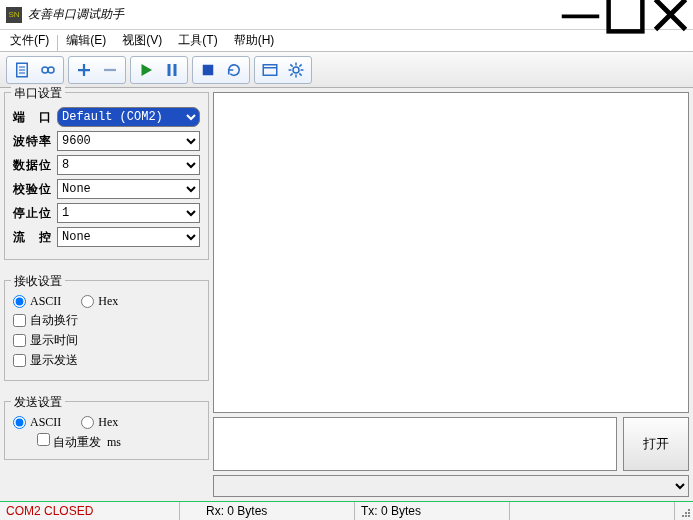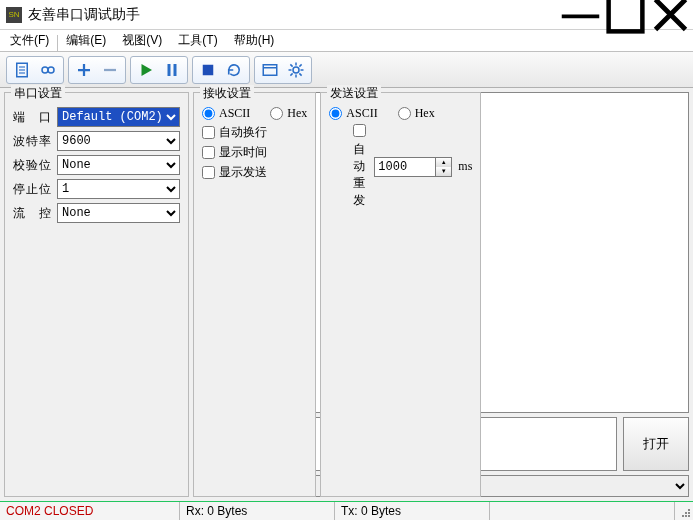--- a/index.html
+++ b/index.html
@@ -19,21 +19,21 @@
     align-items: center;
     padding-left: 6px;
     border-bottom: 1px solid #d0d0d0;
   }
   .titlebar .appicon {
     width: 16px; height: 16px;
     background: #404040; margin-right: 6px;
     display:flex; align-items:center; justify-content:center;
     color:#bfbf00; font-size:8px;
   }
-  .titlebar .title { flex: 1; font-size: 14px; }
+  .titlebar .title { flex: 1; font-size: 12px; font-style: italic; }
   .titlebar .winbtns { display:flex; height:100%; }
   .titlebar .winbtn {
     width: 45px; height: 100%;
     display:flex; align-items:center; justify-content:center;
     font-family: "Segoe UI Symbol", sans-serif;
     font-size: 12px;
   }
   
   .menubar {
     height: 22px;
@@ -75,21 +75,21 @@
   .tb-btn.play svg { fill:#1a8f2a; }
   .tb-btn.stop svg { fill:#1e4eb8; }
   .tb-btn.gear svg { stroke:#2a6ec8; fill:none; }
   
   .mainarea {
     display:flex;
     height: calc(520px - 30px - 22px - 36px - 19px);
     padding: 4px;
     gap: 4px;
   }
-  .leftcol { width: 205px; display:flex; flex-direction:row; gap:4px; }
+  .leftcol { width: 205px; display:flex; flex-direction:column; gap:20px; }
   .rightcol { flex:1; display:flex; flex-direction:column; gap:4px; }
   
   .groupbox {
     border: 1px solid #b9b9b9;
     background: #f0f0f0;
     position: relative;
     padding: 10px 8px 8px 8px;
   }
   .groupbox > .legend {
     position:absolute;
@@ -97,30 +97,30 @@
     background:#f0f0f0;
     padding:0 3px;
     font-size:12px;
     color:#000;
   }
   .row {
     display:flex; align-items:center;
     margin: 4px 0;
     gap:6px;
   }
-  .row label.lbl { width:38px; text-align:justify; text-align-last:justify; font-family:SimSun,serif; }
+  .row label.lbl { width:38px; text-align:justify; text-align-last:justify; font-family:SimSun,serif;font-weight:bold; }
   select.combo {
     flex:1;
     height:20px;
     font-family: "Courier New", monospace;
     font-size:12px;
     border:1px solid #7a7a7a;
     background:#fff;
   }
-  select.combo.sel { background:#1e4fc2; color:#fff; }
+  select.combo.sel { background:#1e4fc2; color:#fff;border-radius:7px; }
   .radio-row, .check-row { display:flex; align-items:center; gap:20px; margin:3px 0; font-family:SimSun,serif;}
   .radio-row label, .check-row label { display:flex; align-items:center; gap:4px; }
   input[type=radio], input[type=checkbox] { margin:0; }
   .spin-row { display:flex; align-items:center; gap:6px; font-family:SimSun,serif;margin-left:24px;}
   .spinbox {
     display:flex; border:1px solid #7a7a7a; background:#fff; height:20px;
     width:80px;
   }
   .spinbox input {
     border:none; width:60px; padding:0 3px; font-family:"Courier New",monospace; font-size:12px; outline:none;
@@ -157,21 +157,21 @@
     background:#f4f4f4;
     display:flex;
     font-size:12px;
   }
   .statusbar .panel {
     border-right:1px solid #b9b9b9;
     padding: 1px 6px;
     display:flex; align-items:center;
   }
   .statusbar .panel.port { width:180px; color:#c00000; font-weight:normal; }
-  .statusbar .panel.rx { width:155px; }
+  .statusbar .panel.rx { width:155px;margin-left:20px; }
   .statusbar .panel.tx { width:155px; }
   .statusbar .panel.rest { flex:1; }
   .statusbar .grip {
     width:18px; display:flex; align-items:flex-end; justify-content:flex-end;
     padding:2px;
   }
   .grip svg { width:12px; height:12px; }
 </style>
 </head>
 <body>
@@ -296,20 +296,24 @@
       <div class="legend">串口设置</div>
       <div class="row">
         <label class="lbl">端　口</label>
         <select class="combo sel"><option>Default (COM2)</option></select>
       </div>
       <div class="row">
         <label class="lbl">波特率</label>
         <select class="combo"><option>9600</option></select>
       </div>
       <div class="row">
+        <label class="lbl">数据位</label>
+        <select class="combo"><option>8</option></select>
+      </div>
+      <div class="row">
         <label class="lbl">校验位</label>
         <select class="combo"><option>None</option></select>
       </div>
       <div class="row">
         <label class="lbl">停止位</label>
         <select class="combo"><option>1</option></select>
       </div>
       <div class="row">
         <label class="lbl">流　控</label>
         <select class="combo"><option>None</option></select>
@@ -355,27 +359,20 @@
             <input type="radio" name="sendfmt" checked="" style=""> 
             <span>ASCII</span>
           </label>
         <label>
             <input type="radio" name="sendfmt" style=""> 
             <span>Hex</span>
           </label>
       </div>
       <div class="spin-row">
         <label><input type="checkbox" style=""> <span>自动重发</span></label>
-        <div class="spinbox">
-          <input type="text" value="1000" style="">
-          <div class="spbtns">
-              <div>▲</div>
-              <div>▼</div>
-            </div>
-        </div>
         <span>ms</span>
       </div>
     </div>
   </div>
 
   <div class="rightcol">
     <div class="bigtext"></div>
     <div class="sendrow">
       <div class="sendtext"></div>
       <div class="openbtn">

